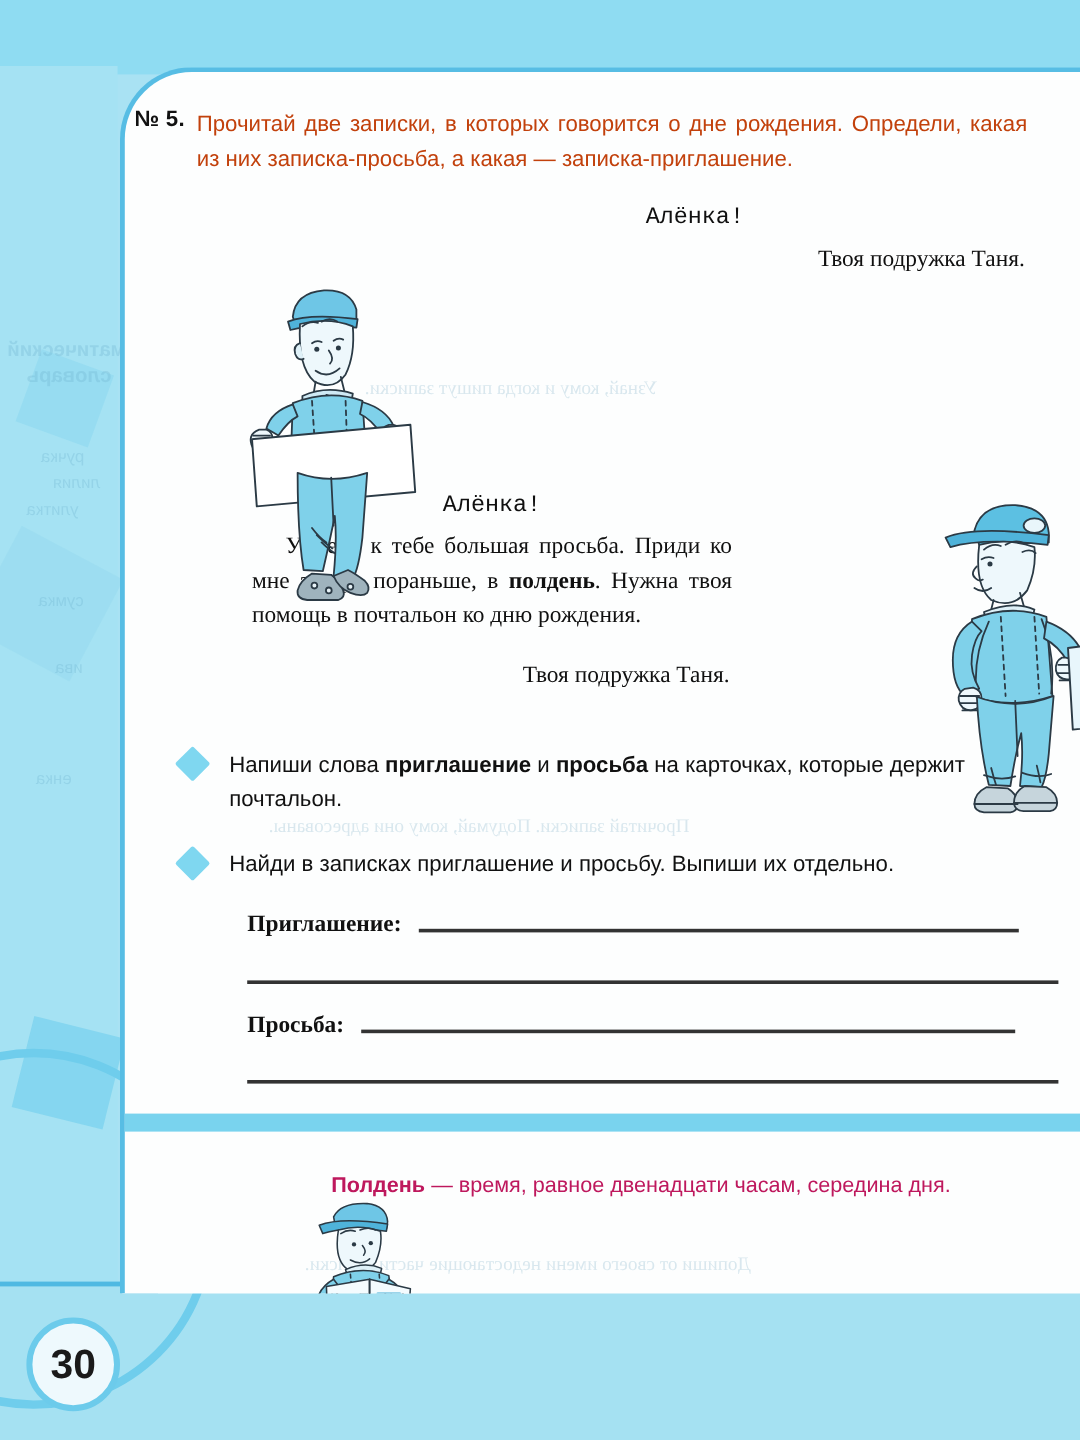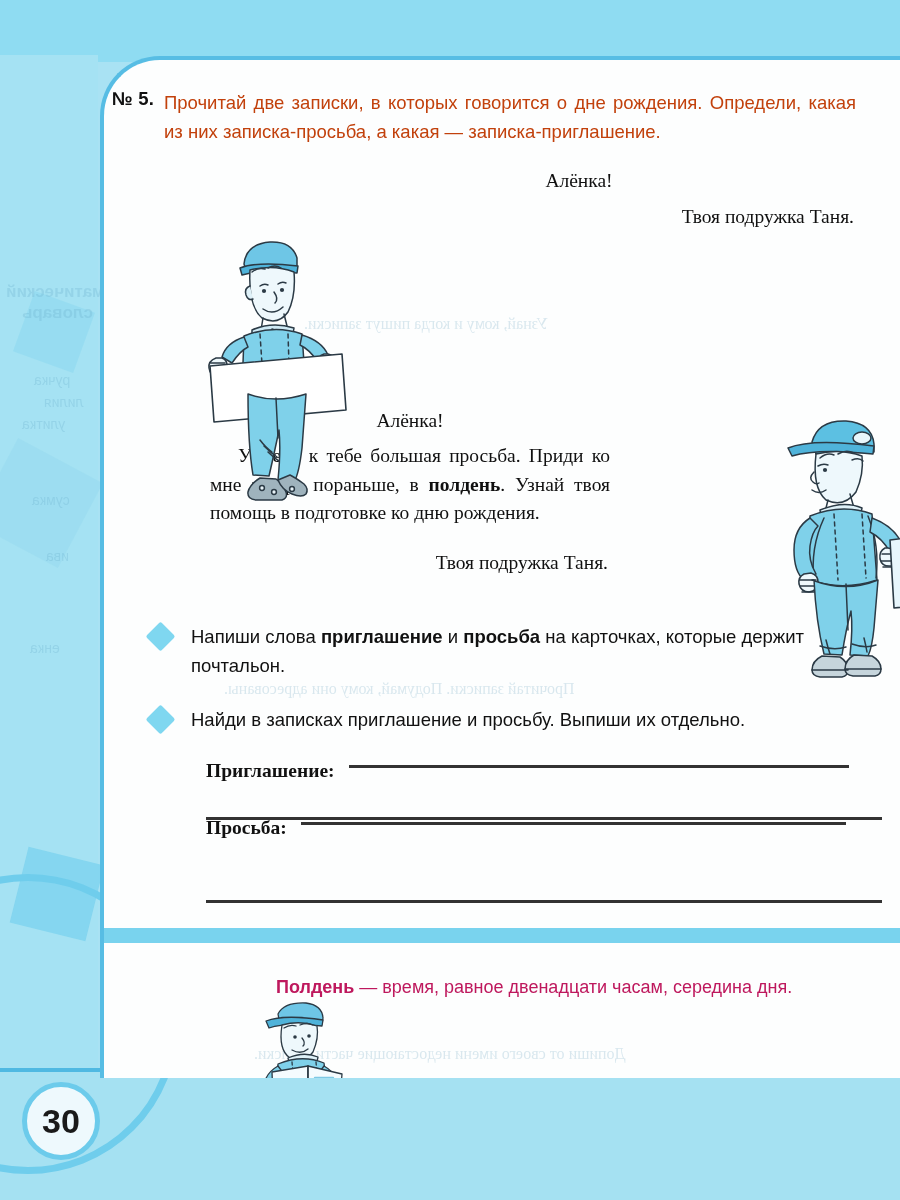--- a/index.html
+++ b/index.html
@@ -36,21 +36,21 @@
          font-family:"Liberation Serif",serif;white-space:nowrap;pointer-events:none;}
 
   
   #task5{position:absolute;left:8px;top:28px;width:782px;}
   #task5-head{display:flex;align-items:flex-start;}
   #task5-num{font-weight:bold;font-size:18.5px;color:#111;white-space:nowrap;padding-right:10px;letter-spacing:.2px;}
   #task5-text{font-size:18.5px;color:#c2410c;line-height:29px;width:692px;text-align:justify;}
 
   
   .note{position:absolute;font-family:"Liberation Serif", serif;color:#101010;}
-  .note-greet{text-align:center;font-size:19.5px;}
+  .note-greet{text-align:center;font-size:19.5px;font-family:Liberation Mono, monospace;}
   .note-body{font-size:19.5px;line-height:28.5px;text-align:justify;}
   .note-sign{font-size:19.5px;text-align:right;margin-left:36px;}
 
   #note1{left:190px;top:110px;width:570px;}
   #note1 .note-greet{margin-bottom:10px;}
   #note1 .note-body{text-indent:34px;}
   #note1 .note-sign{margin-top:14px;padding-right:10px;}
 
   #note2{left:106px;top:350px;width:400px;}
   #note2 .note-greet{margin-bottom:10px;}
@@ -59,38 +59,38 @@
 
   
   .bullet-row{position:absolute;display:flex;align-items:flex-start;width:740px;}
   .diamond{width:21px;height:21px;background:#7fd7f0;transform:rotate(45deg);
            flex:0 0 21px;margin-top:4px;margin-right:20px;border-radius:2px;}
   .bullet-text{font-size:18.5px;line-height:29px;color:#111;width:695px;}
   #bullet1{left:46px;top:562px;}
   #bullet2{left:46px;top:645px;}
 
   
-  .answer{position:absolute;display:flex;align-items:center;}
+  .answer{position:absolute;display:flex;align-items:flex-end;}
   .answer-label{font-family:"Liberation Serif",serif;font-weight:bold;font-size:19.5px;color:#111;white-space:nowrap;}
   .answer-rule{height:0;border-top:3px solid #333;margin-left:14px;position:relative;top:-5px;}
   #ans1{left:102px;top:700px;}
   #ans1 .answer-rule{width:500px;}
-  #ans2{left:102px;top:757px;}
+  #ans2{left:102px;top:784px;}
   #ans2 .answer-rule{width:545px;}
   .full-rule{position:absolute;left:102px;width:676px;height:0;border-top:3px solid #333;}
   #rule1{top:757px;}
   #rule2{top:840px;}
 
   
   #divider{position:absolute;left:0;top:868px;width:800px;height:15px;background:#79d3ee;}
   #definition{position:absolute;left:172px;top:912px;width:600px;font-size:18px;line-height:30px;color:#be185d;}
   #definition b{font-weight:bold;}
 
   
-  #page-num{position:absolute;left:22px;bottom:40px;width:78px;height:78px;border-radius:50%;
+  #page-num{position:absolute;left:22px;bottom:24px;width:78px;height:78px;border-radius:50%;
             background:#eef9fd;border:5px solid #6ccbeb;box-sizing:border-box;
             display:flex;align-items:center;justify-content:center;
             font-size:34px;font-weight:bold;color:#1a1a1a;}
 
   
   .illo{position:absolute;}
   #postman-left{left:96px;top:170px;width:175px;height:280px;}
   #postman-right{left:664px;top:352px;width:225px;height:272px;}
   #postman-bottom{left:112px;top:940px;width:175px;height:155px;}
 </style>
@@ -129,21 +129,21 @@
     </div>
   </div>
 
   <div class="note" id="note1">
     <div class="note-greet">Алёнка!</div>
     <div class="note-sign">Твоя подружка Таня.</div>
   </div>
 
   <div class="note" id="note2">
     <div class="note-greet">Алёнка!</div>
-    <div class="note-body"><span>У меня к тебе большая просьба. Приди ко мне завтра пораньше, в </span><b>полдень</b><span>. Узнай твоя помощь в подготовке ко дню рождения.</span></div>
+    <div class="note-body"><span>У меня к тебе большая просьба. Приди ко мне завтра пораньше, в </span><b>полдень</b><span>. Нужна твоя помощь в почтальон ко дню рождения.</span></div>
     <div class="note-sign">Твоя подружка Таня.</div>
   </div>
 
   <div class="bullet-row" id="bullet1">
     <span class="diamond"></span>
     <span class="bullet-text"><span>Напиши слова </span><b>приглашение</b><span> и </span><b>просьба</b><span> на карточках, которые держит почтальон.</span></span>
   </div>
 
   <div class="bullet-row" id="bullet2">
     <span class="diamond"></span>

